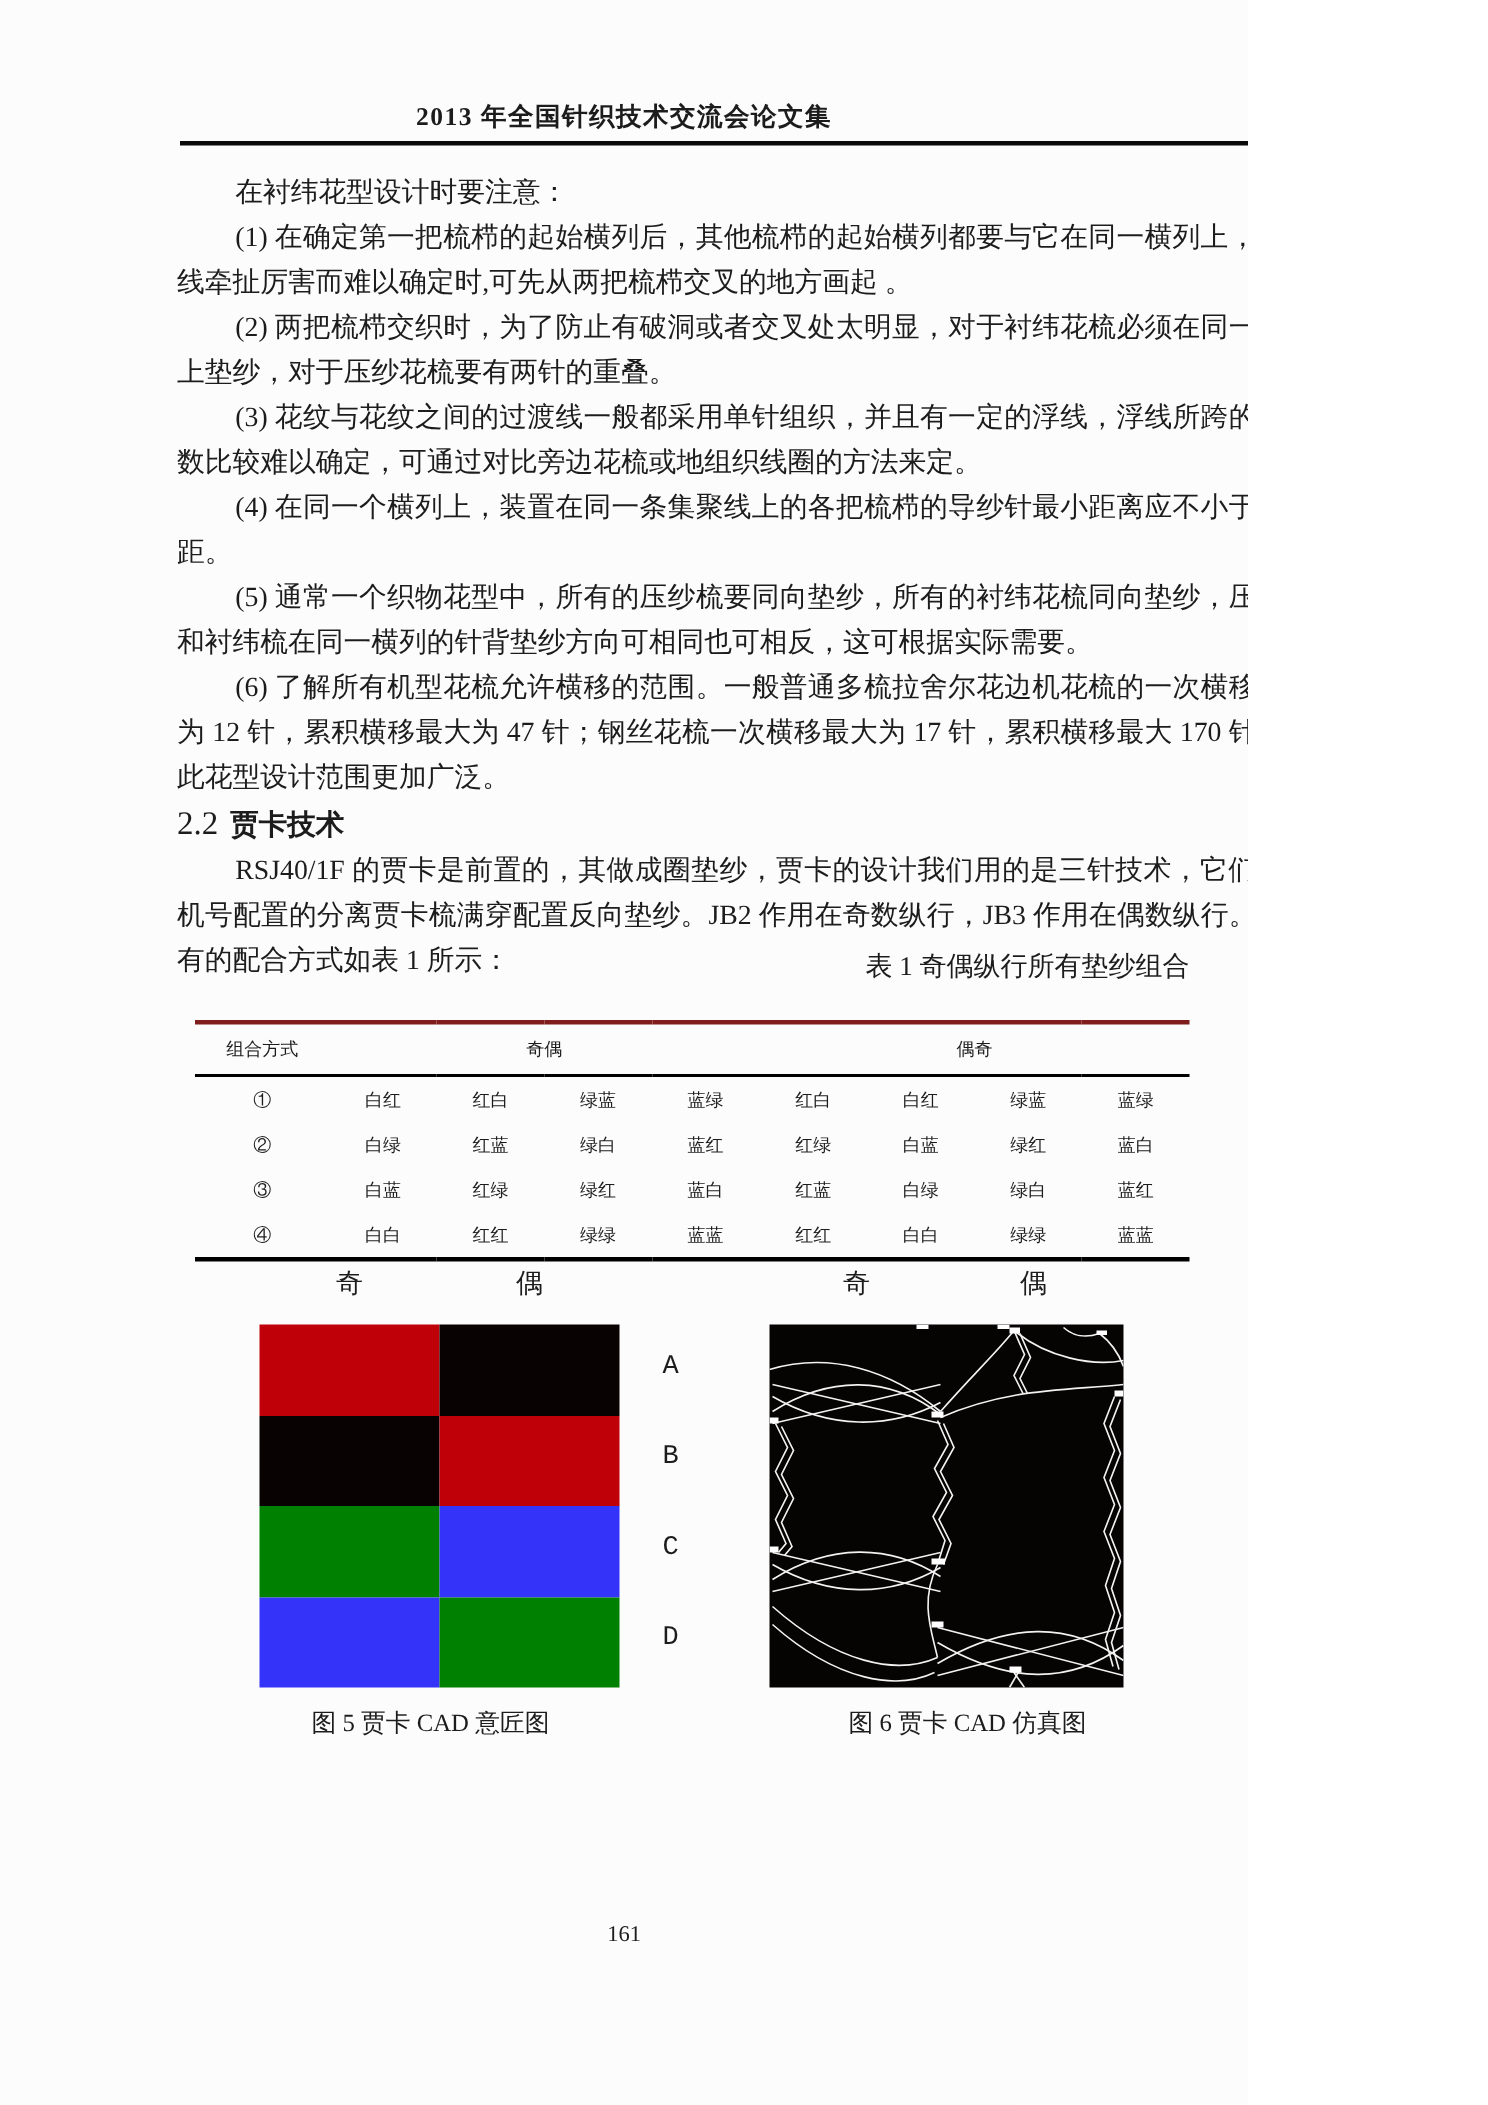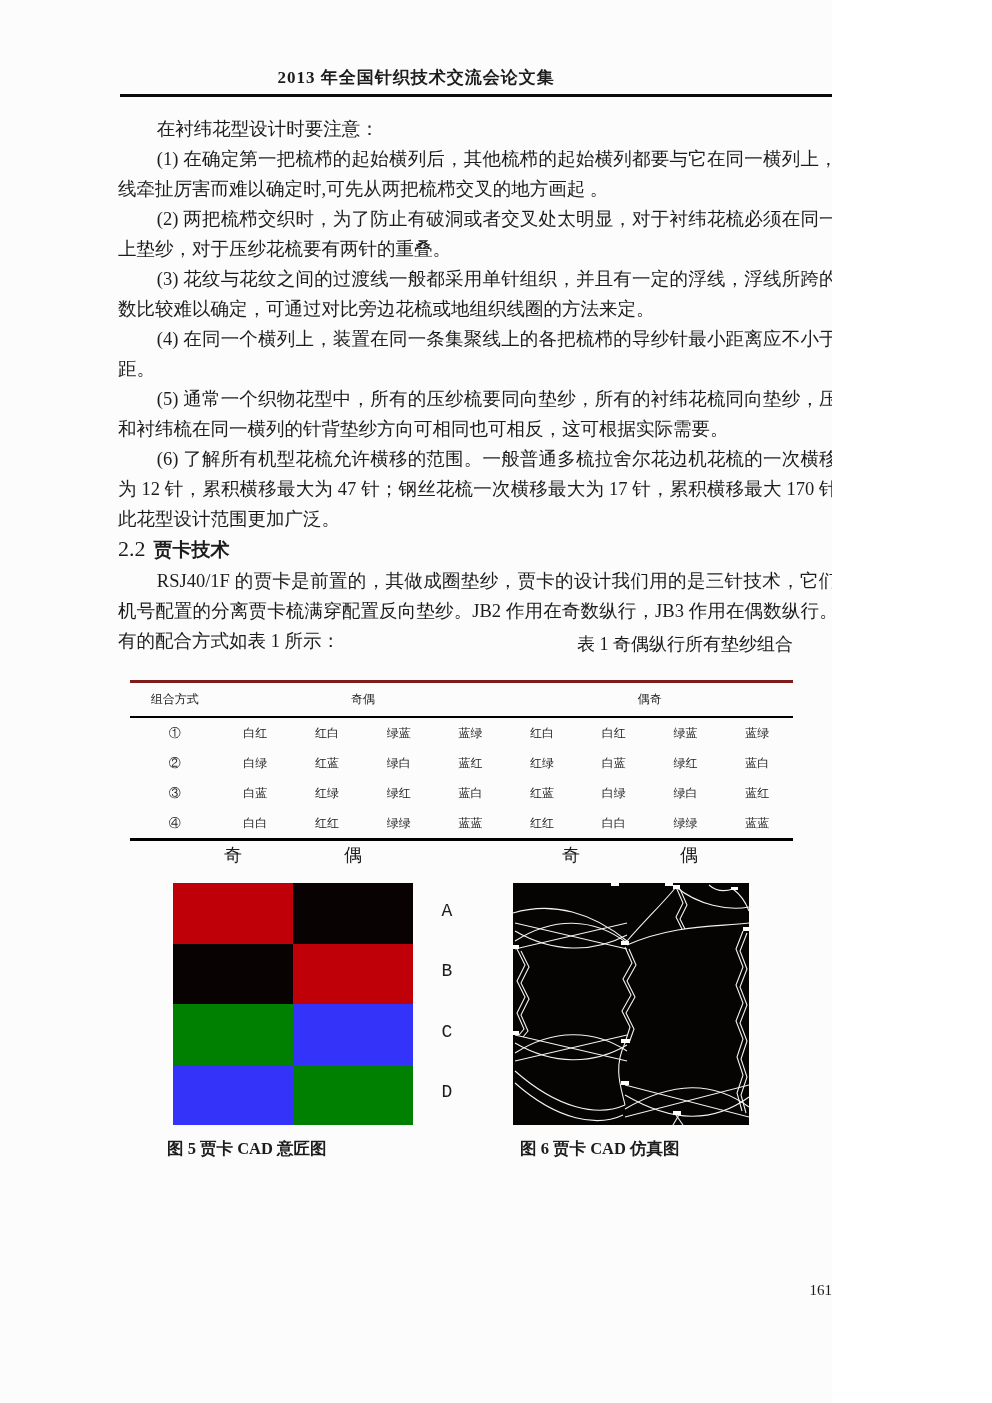--- a/index.html
+++ b/index.html
@@ -59,33 +59,33 @@
     position:absolute;left:432px;width:30px;text-align:center;
     font-size:18px;font-family:"Liberation Mono","DejaVu Sans Mono",monospace;
   }
   
   .fig6{
     position:absolute;top:883px;left:513px;width:236px;height:242px;
     background:#060303;
   }
   .fig6 svg{display:block;width:100%;height:100%;}
   .fig-caption{
-    position:absolute;top:1138px;font-size:16.5px;font-weight:bold;
+    position:absolute;top:1138px;font-size:16.5px;text-align:center;
   }
   .cap5{left:167px;width:240px;}
   .cap6{left:520px;width:250px;}
   
   .closing{
     position:absolute;top:1158px;left:118px;width:757px;
     font-size:18.5px;line-height:32px;text-align:justify;
     text-indent:2.1em;margin:0;
   }
   .pageno{
     position:absolute;top:1282px;left:0;width:100%;
-    text-align:right;font-size:15px;
+    text-align:center;font-size:15px;
   }
 </style>
 </head>
 <body>
 
 <div class="page">
 
   <div class="hdr-title">2013 年全国针织技术交流会论文集</div>
   <div class="hdr-rule"></div>
 

